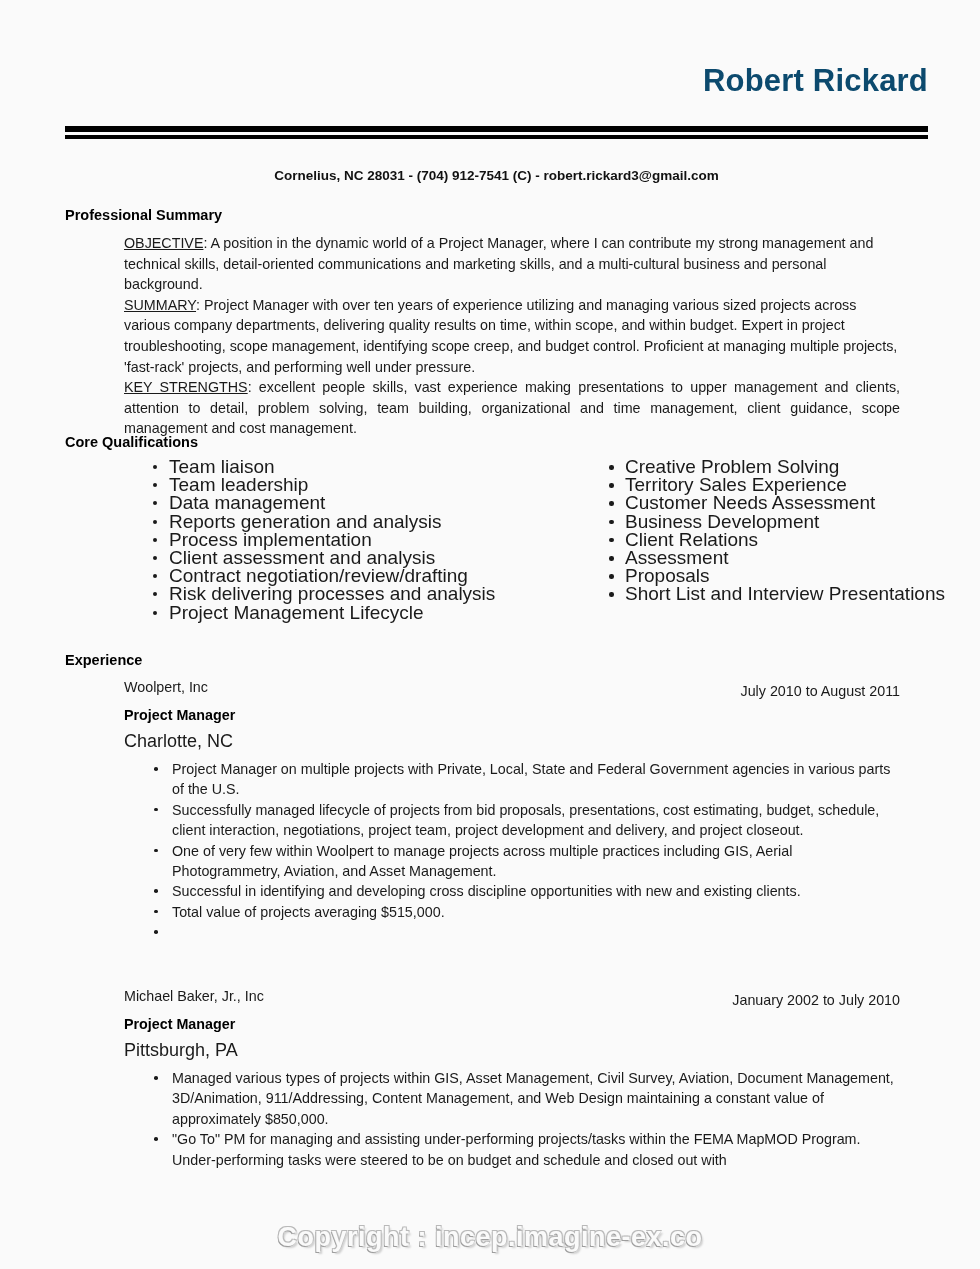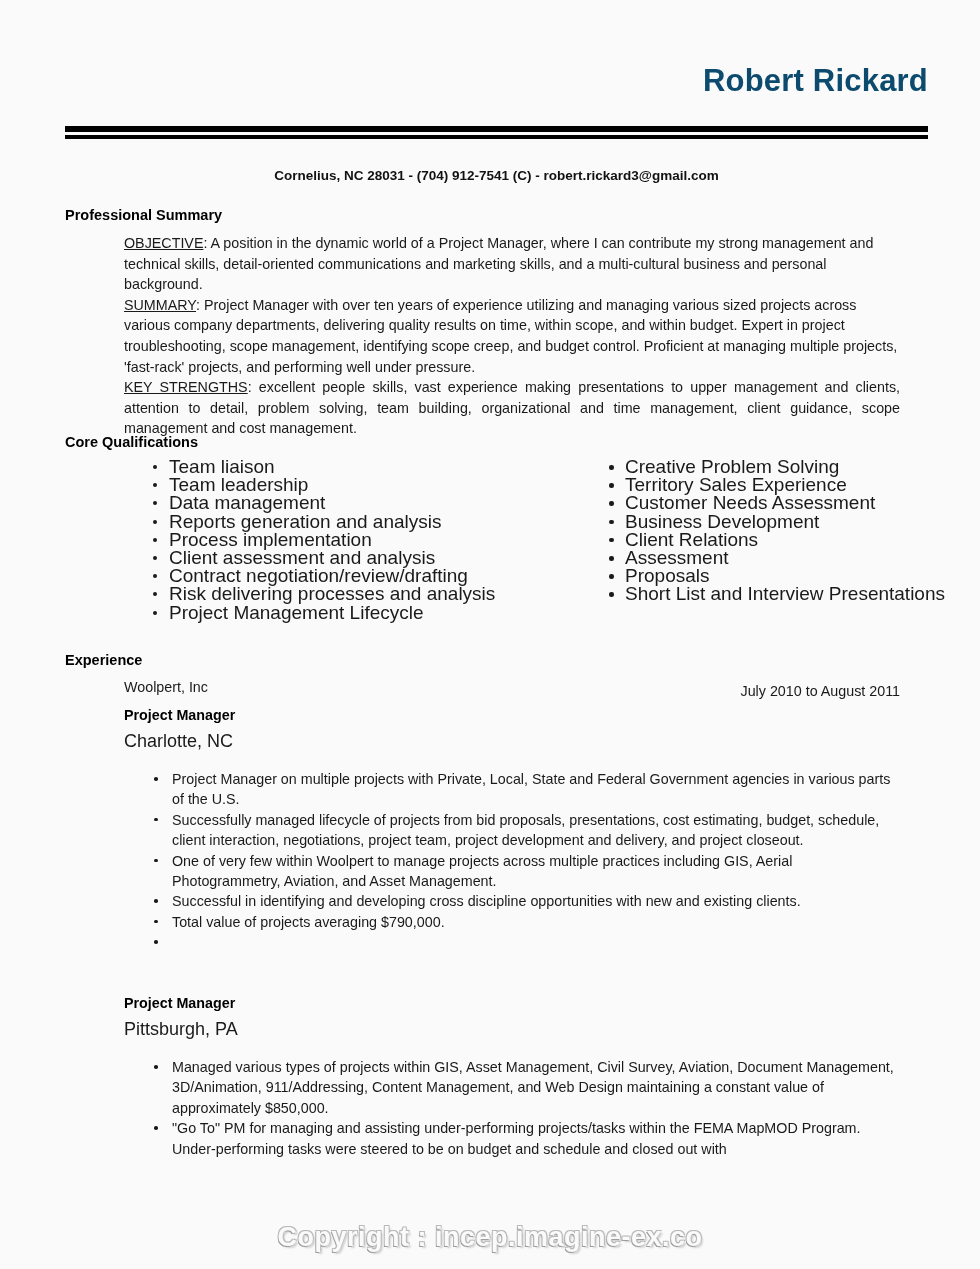--- a/index.html
+++ b/index.html
@@ -164,21 +164,21 @@
     line-height: 24px;
     margin-top: 3px;
   }
   .job-location {
     font-size: 18px;
     color: #1a1a1a;
     line-height: 24px;
     margin-top: 2px;
   }
   .job-bullets {
-    margin-top: 16px;
+    margin-top: 6px;
     margin-left: 28px;
   }
   .bullet {
     position: relative;
     padding-left: 20px;
     font-size: 14.3px;
     line-height: 20.4px;
     color: #1a1a1a;
     margin-bottom: 0px;
   }
@@ -273,26 +273,30 @@
       <span class="job-company">Woolpert, Inc</span>
       <span class="job-dates">July 2010 to August 2011</span>
     </div>
     <div class="job-title">Project Manager</div>
     <div class="job-location">Charlotte, NC</div>
     <div class="job-bullets">
       <div class="bullet"><span class="dot"></span><span>Project Manager on multiple projects with Private, Local, State and Federal Government agencies in various parts of the U.S.</span></div>
       <div class="bullet"><span class="dot"></span><span>Successfully managed lifecycle of projects from bid proposals, presentations, cost estimating, budget, schedule, client interaction, negotiations, project team, project development and delivery, and project closeout.</span></div>
       <div class="bullet"><span class="dot"></span><span>One of very few within Woolpert to manage projects across multiple practices including GIS, Aerial Photogrammetry, Aviation, and Asset Management.</span></div>
       <div class="bullet justify"><span class="dot"></span><span>Successful in identifying and developing cross discipline opportunities with new and existing clients.</span></div>
-      <div class="bullet"><span class="dot"></span><span>Total value of projects averaging $790,000.</span></div>
+      <div class="bullet"><span class="dot"></span><span>Total value of projects averaging $515,000.</span></div>
       <div class="bullet justify"><span class="dot"></span></div>
     </div>
   </div>
 
   <div class="job" style="top:988px;">
+    <div class="job-row">
+      <span class="job-company">Michael Baker, Jr., Inc</span>
+      <span class="job-dates">January 2002 to July 2010</span>
+    </div>
     <div class="job-title">Project Manager</div>
     <div class="job-location">Pittsburgh, PA</div>
     <div class="job-bullets">
       <div class="bullet"><span class="dot"></span><span>Managed various types of projects within GIS, Asset Management, Civil Survey, Aviation, Document Management, 3D/Animation, 911/Addressing, Content Management, and Web Design maintaining a constant value of approximately $850,000.</span></div>
       <div class="bullet"><span class="dot"></span><span>"Go To" PM for managing and assisting under-performing projects/tasks within the FEMA MapMOD Program. Under-performing tasks were steered to be on budget and schedule and closed out with</span></div>
     </div>
   </div>
 
   <div class="watermark">Copyright : incep.imagine-ex.co</div>
 

